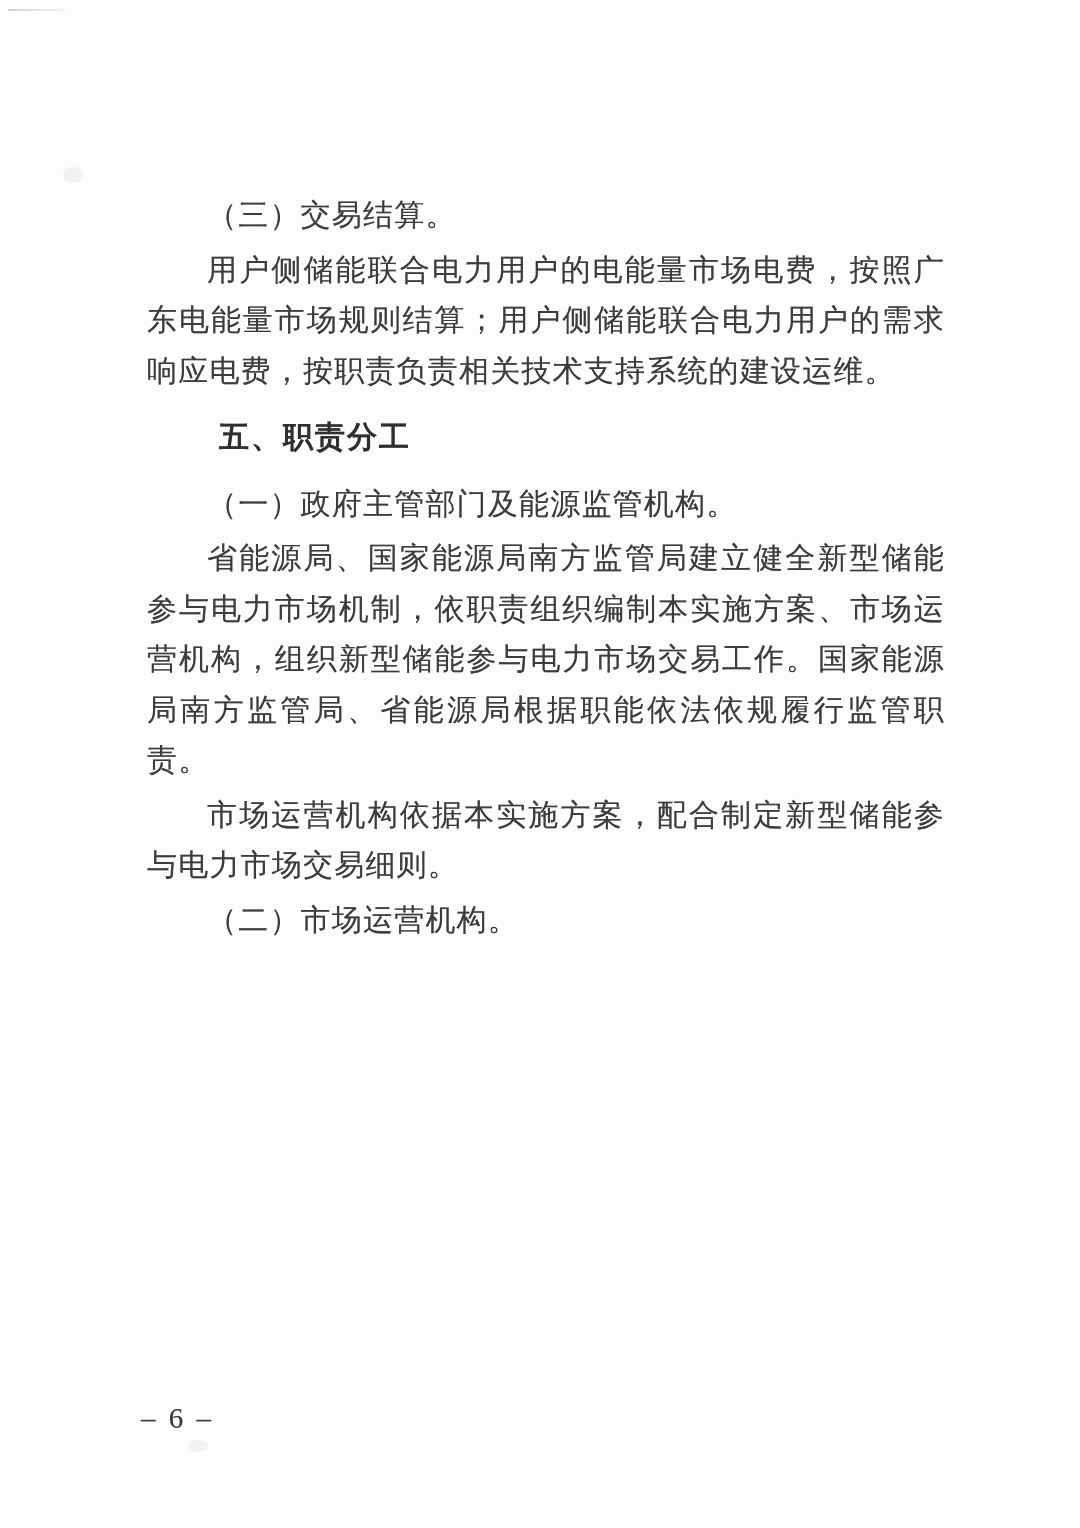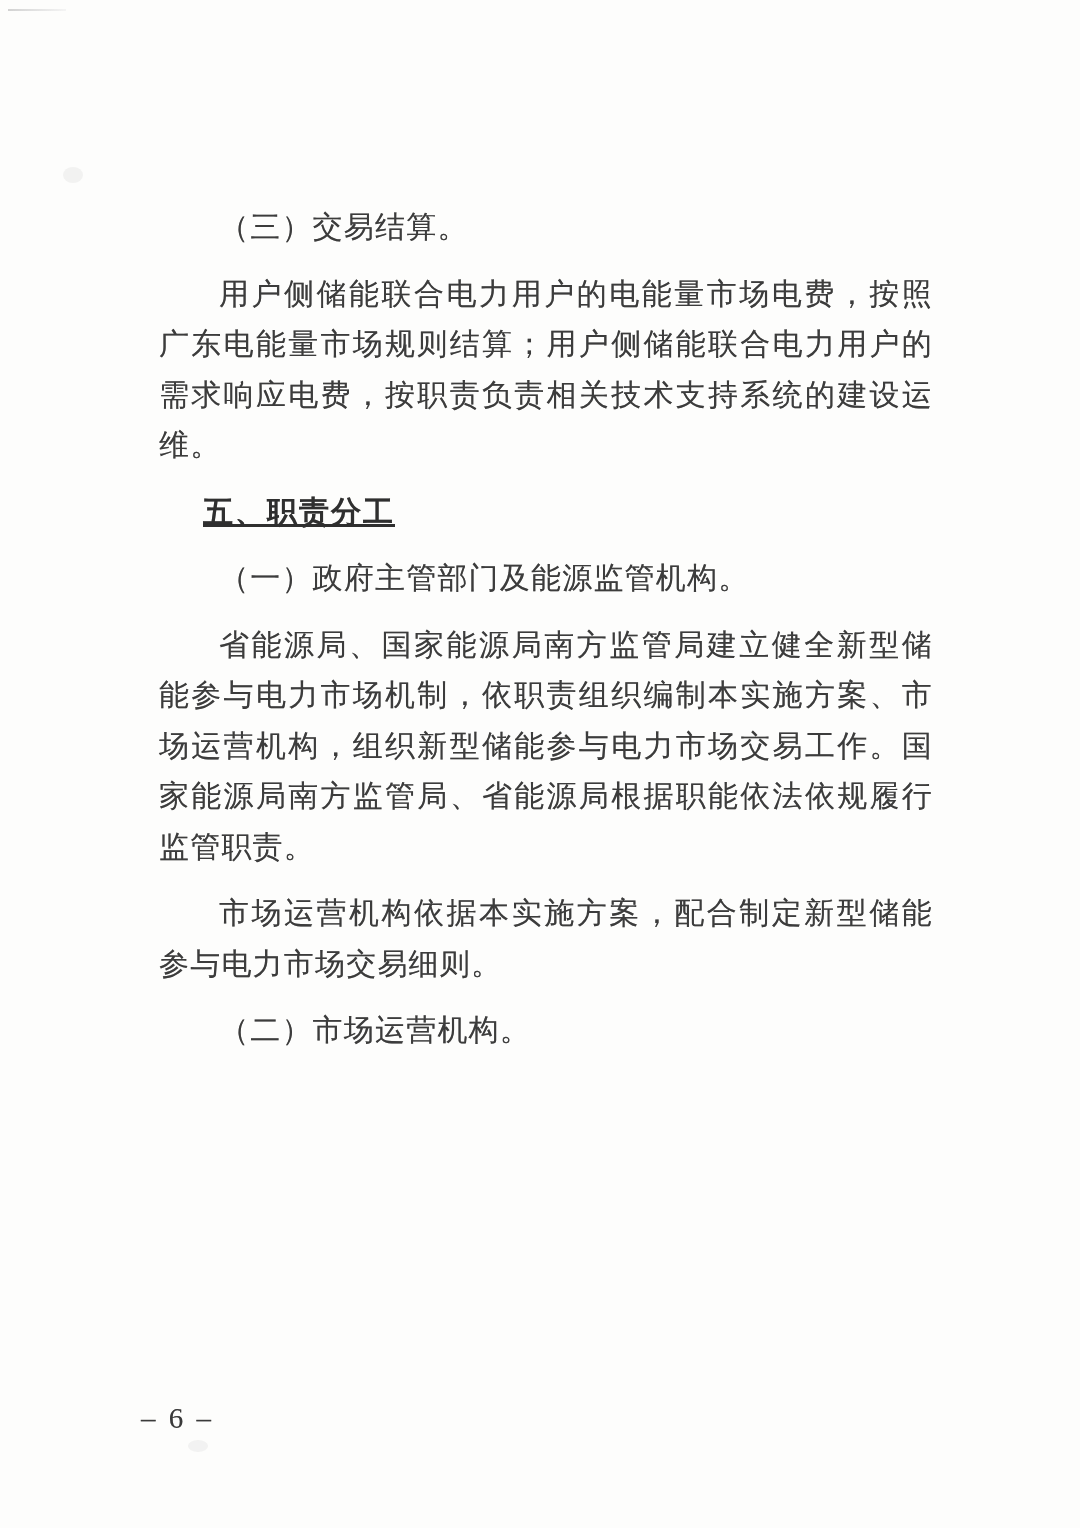--- a/index.html
+++ b/index.html
@@ -48,31 +48,30 @@
     top: 186px;
     width: 806px;
     color: #3c3c3c;
     font-size: 30px;
     line-height: 50.5px;
     letter-spacing: 1.2px;
     text-align: justify;
     text-shadow: 0 0 0.6px rgba(75,75,75,0.55);
   }
   .para {
-    margin: 16px;
+    margin: 4px;
     text-indent: 2em;
   }
   .heading-main {
-    margin: 0;
+    margin: 16px;
     text-indent: 2em;
     font-weight: bold;
     color: #2f2f2f;
     font-family: "Liberation Sans", "DejaVu Sans", sans-serif;
     letter-spacing: 2px;
-    text-decoration: underline;
   }
   .footer {
     position: absolute;
     left: 141px;
     top: 1402px;
     font-size: 29px;
     color: #3a3a3a;
     letter-spacing: 3px;
     text-shadow: 0 0 0.5px rgba(75,75,75,0.5);
   }

